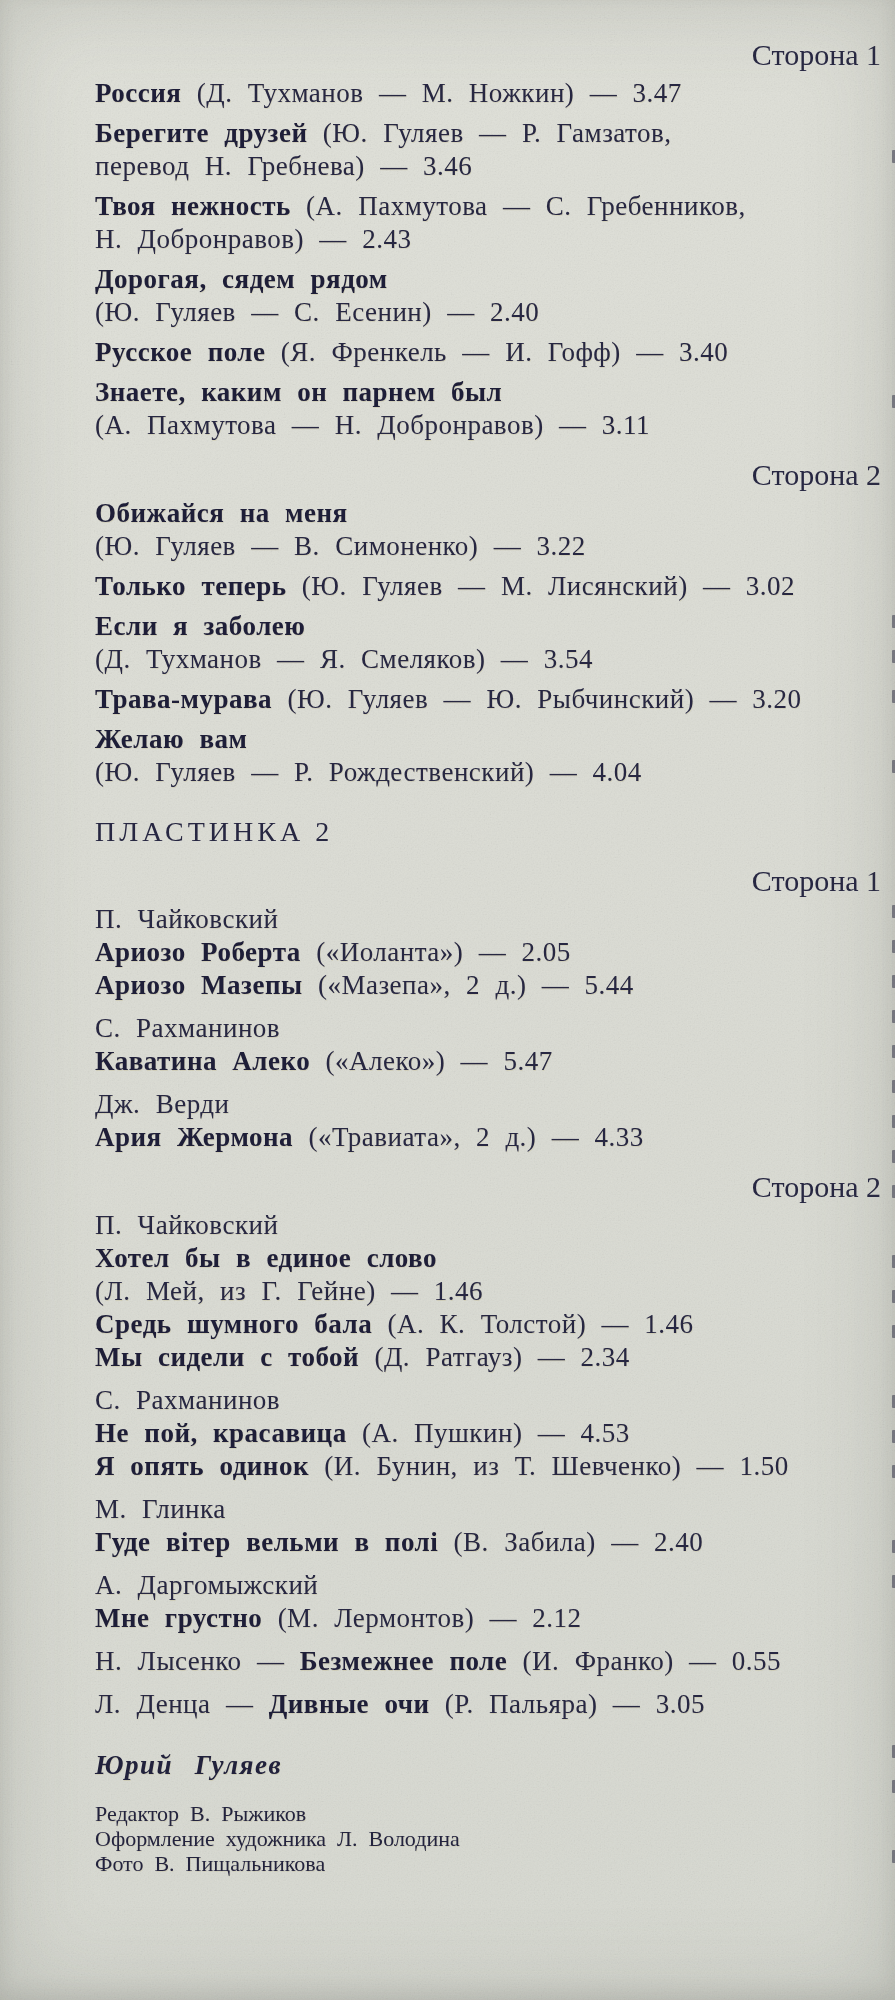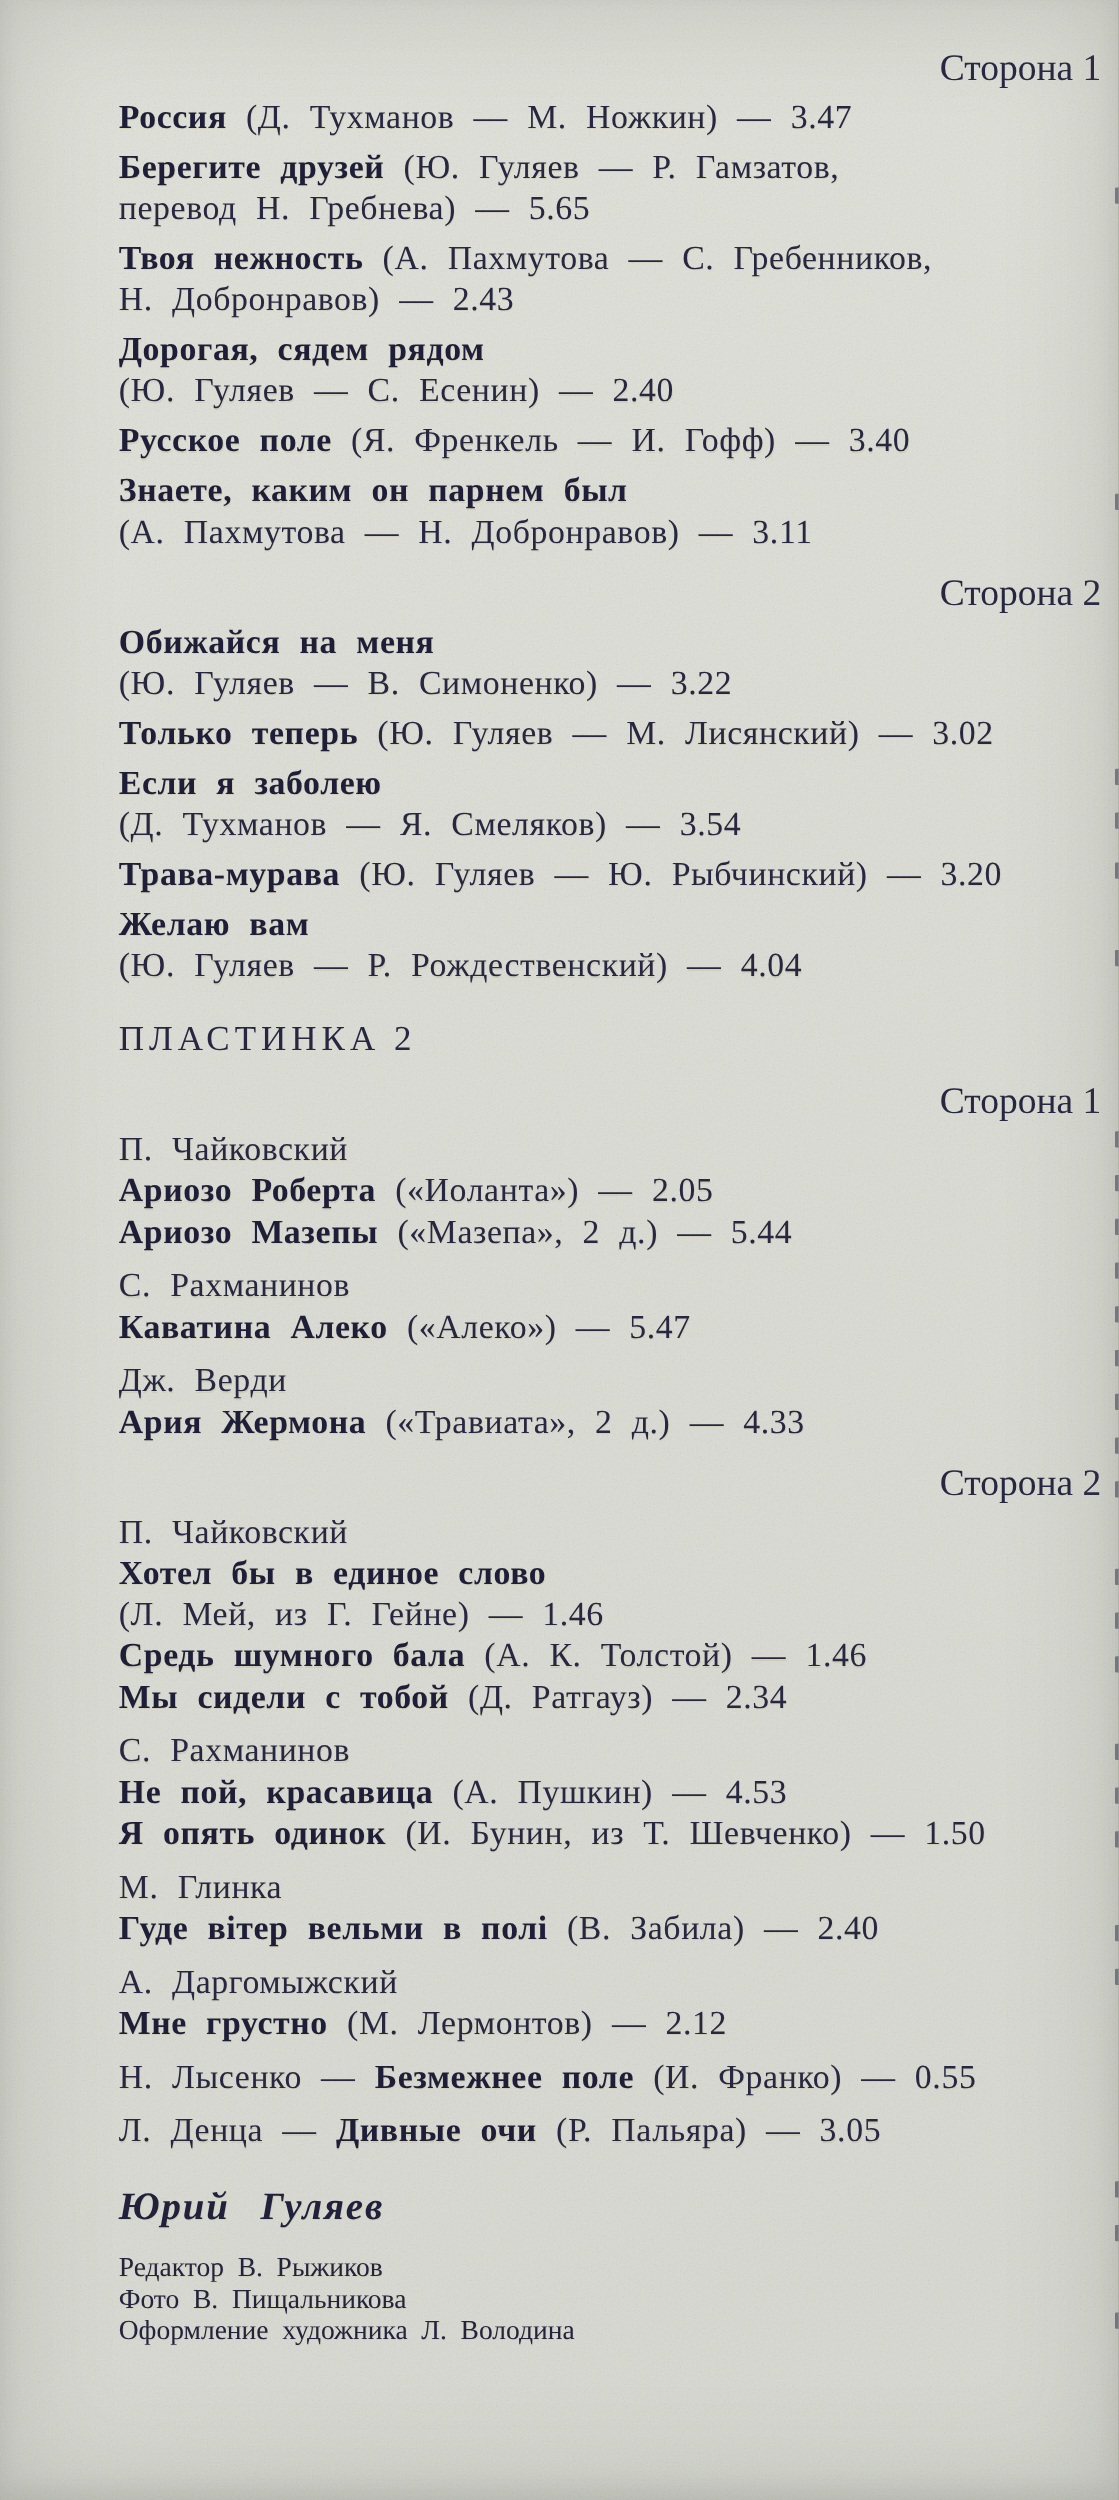--- a/index.html
+++ b/index.html
@@ -24,21 +24,21 @@
   .tracks.lg .track{margin-top:10px;}
   .tracks .track:first-child{margin-top:0;}
   .line{
     font-size:27px;line-height:33px;
     letter-spacing:0.5px;word-spacing:0.30em;
     text-shadow:0.5px 1px 0 rgba(170,150,60,0.16);
     white-space:nowrap;
   }
   .line .b{font-weight:700;color:#1e1e38;}
   .artist{
-    margin-top:26px;font-size:31px;line-height:36px;
+    margin-top:26px;font-size:27px;line-height:36px;
     font-style:italic;font-weight:700;color:#21213c;
     letter-spacing:1.5px;word-spacing:0.5em;
     text-shadow:0.5px 1px 0 rgba(170,150,60,0.16);
   }
   .credits{margin-top:18px;}
   .credit-line{font-size:22px;line-height:25px;word-spacing:0.25em;color:#23233e;
     text-shadow:0.5px 0.8px 0 rgba(170,150,60,0.14);}
   .edge{position:absolute;top:0;right:0;width:7px;height:2000px;pointer-events:none;}
   .edge .mark{
     position:absolute;right:-1px;width:4px;height:13px;
@@ -61,21 +61,21 @@
   </svg>
 
   <div class="content">
       <div class="side-label">Сторона 1</div>
       <div class="tracks">
         <div class="track">
           <div class="line"><span class="b">Россия</span><span> (Д. Тухманов — М. Ножкин) — 3.47</span></div>
         </div>
         <div class="track">
           <div class="line"><span class="b">Берегите друзей</span><span> (Ю. Гуляев — Р. Гамзатов,</span></div>
-          <div class="line"><span>перевод Н. Гребнева) — 5.65</span></div>
+          <div class="line"><span>перевод Н. Гребнева) — 3.46</span></div>
         </div>
         <div class="track">
           <div class="line"><span class="b">Твоя нежность</span><span> (А. Пахмутова — С. Гребенников,</span></div>
           <div class="line"><span>Н. Добронравов) — 2.43</span></div>
         </div>
         <div class="track">
           <div class="line"><span class="b">Дорогая, сядем рядом</span></div>
           <div class="line"><span>(Ю. Гуляев — С. Есенин) — 2.40</span></div>
         </div>
         <div class="track">
@@ -149,22 +149,22 @@
         <div class="track">
           <div class="line"><span>Н. Лысенко — </span><span class="b">Безмежнее поле</span><span> (И. Франко) — 0.55</span></div>
         </div>
         <div class="track">
           <div class="line"><span>Л. Денца — </span><span class="b">Дивные очи</span><span> (Р. Пальяра) — 3.05</span></div>
         </div>
       </div>
       <div class="artist">Юрий Гуляев</div>
       <div class="credits">
         <div class="credit-line">Редактор В. Рыжиков</div>
+        <div class="credit-line">Оформление художника Л. Володина</div>
         <div class="credit-line">Фото В. Пищальникова</div>
-        <div class="credit-line">Оформление художника Л. Володина</div>
       </div>
     </div>
 
   <div class="edge">
       <span class="mark" style="top: 150px;"></span>
       <span class="mark" style="top: 395px;"></span>
       <span class="mark" style="top: 615px;"></span>
       <span class="mark" style="top: 650px;"></span>
       <span class="mark" style="top: 690px;"></span>
       <span class="mark" style="top: 760px;"></span>

